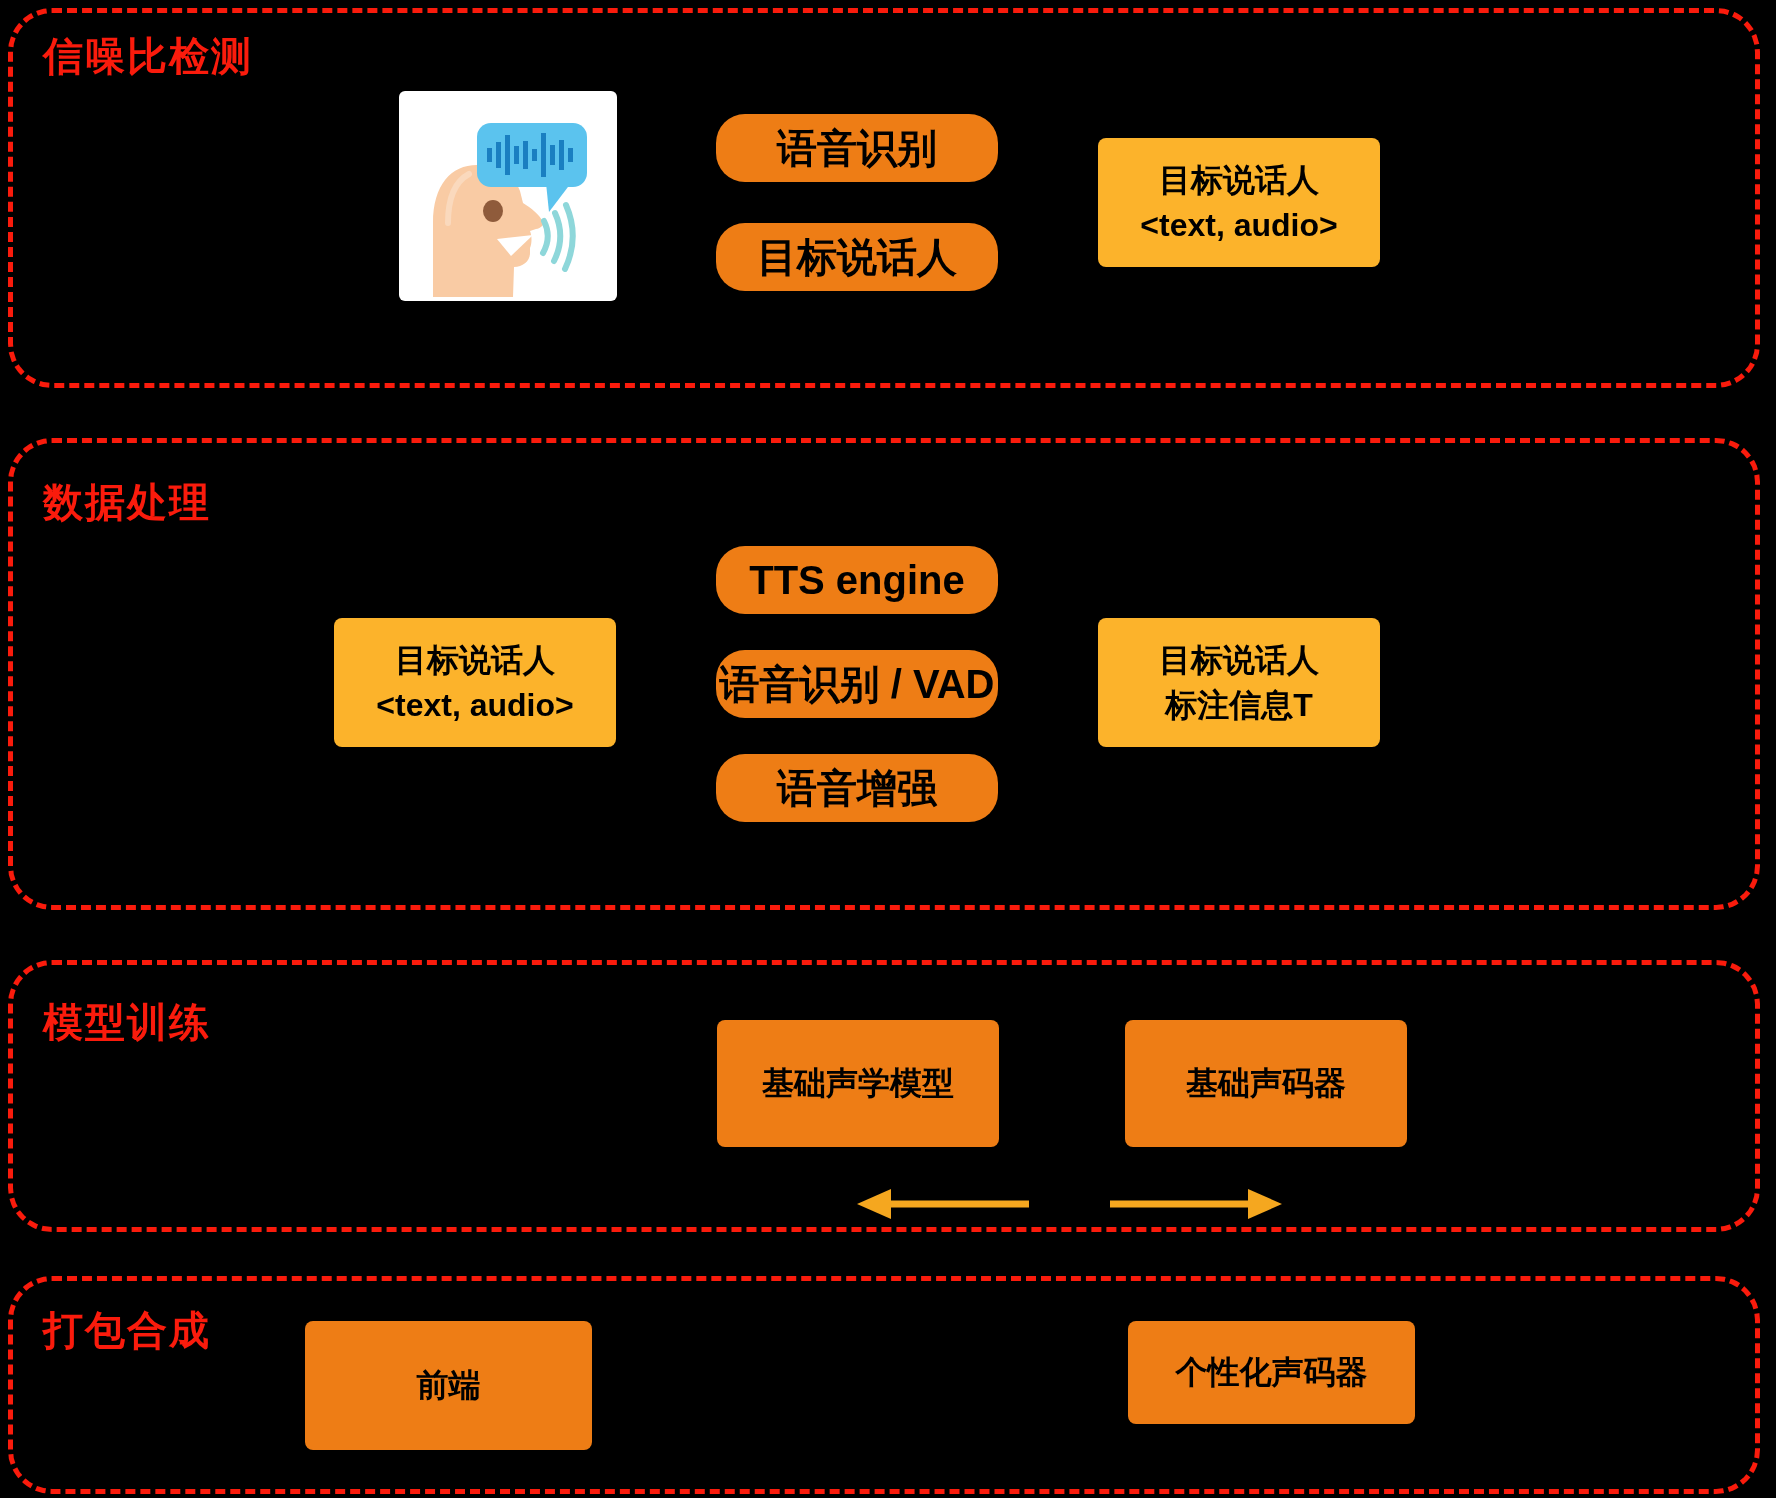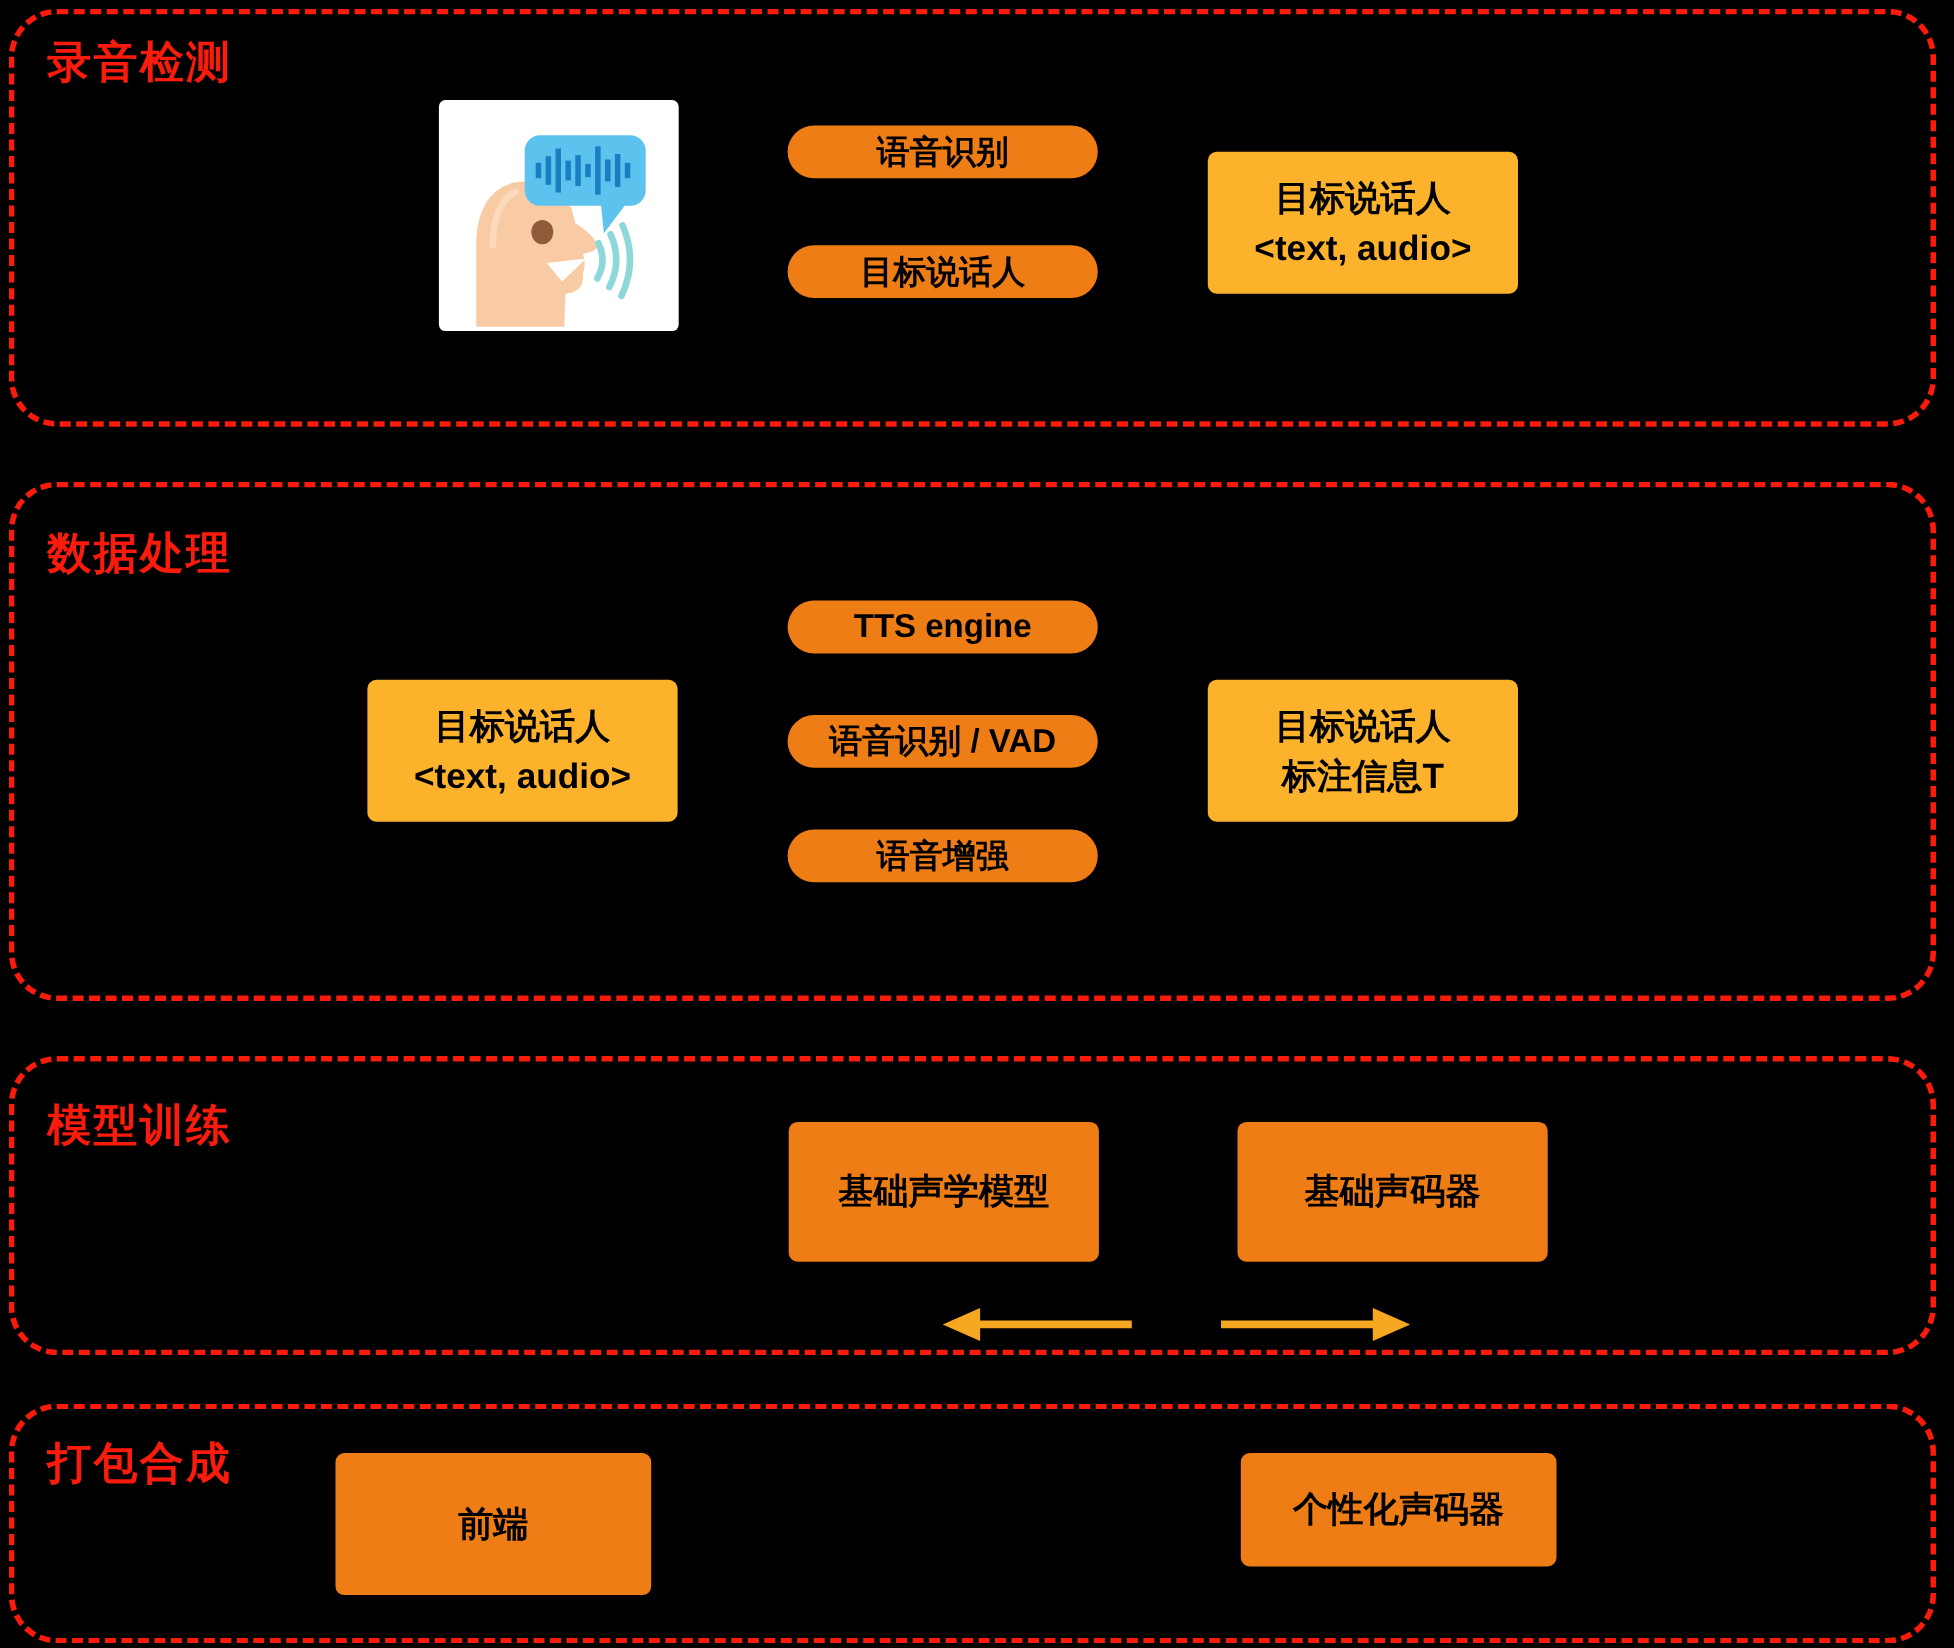--- a/index.html
+++ b/index.html
@@ -34,24 +34,24 @@
   .section-label{
     position:absolute;left:30px;
     color:var(--section-label);font-size:40px;font-weight:700;letter-spacing:2px;
   }
   #section-1 .section-label{top:16px;}
   #section-2 .section-label{top:32px;}
   #section-3 .section-label{top:30px;}
   #section-4 .section-label{top:22px;}
 
   .pill{
-    position:absolute;width:282px;height:48px;
+    position:absolute;width:282px;height:68px;
     background:var(--button-orange);border-radius:29px;
     display:flex;align-items:center;justify-content:center;
-    color:var(--node-text);font-size:30px;font-weight:700;
+    color:var(--node-text);font-size:40px;font-weight:700;
   }
   .ybox,.obox{
     position:absolute;border-radius:8px;
     display:flex;flex-direction:column;align-items:center;justify-content:center;
     color:var(--node-text);font-size:32px;font-weight:700;line-height:45px;
     text-align:center;
   }
   .ybox{width:282px;height:129px;background:var(--box-yellow);}
   .obox{background:var(--button-orange);}
 
@@ -82,21 +82,21 @@
   #s4-box-1{left:292px;top:40px;width:287px;height:129px;}
   #s4-box-2{left:702px;top:40px;width:290px;height:129px;}
   #s4-box-3{left:1115px;top:40px;width:287px;height:103px;}
 </style>
 </head>
 <body>
 
 <div>
 
   <div class="section" id="section-1">
-    <div class="section-label">录音检测</div>
+    <div class="section-label">信噪比检测</div>
 
     <div class="speaker-card">
       <svg viewBox="0 0 218 210" width="218" height="210">
 
         <path fill="var(--icon-skin)" d="M34,206 V132 C34,94 52,74 78,74 C102,74 116,86 121,100
           L124,112 C132,117 141,124 144,131 C145,134 142,137 137,138 L131,140
           C133,145 133,152 131,157 L131,162 C131,170 124,176 115,176 L114,206 Z"></path>
 
         <path fill="none" stroke="#fad9bd" stroke-width="6" stroke-linecap="round" d="M49,132 C49,106 57,90 70,83"></path>
 

